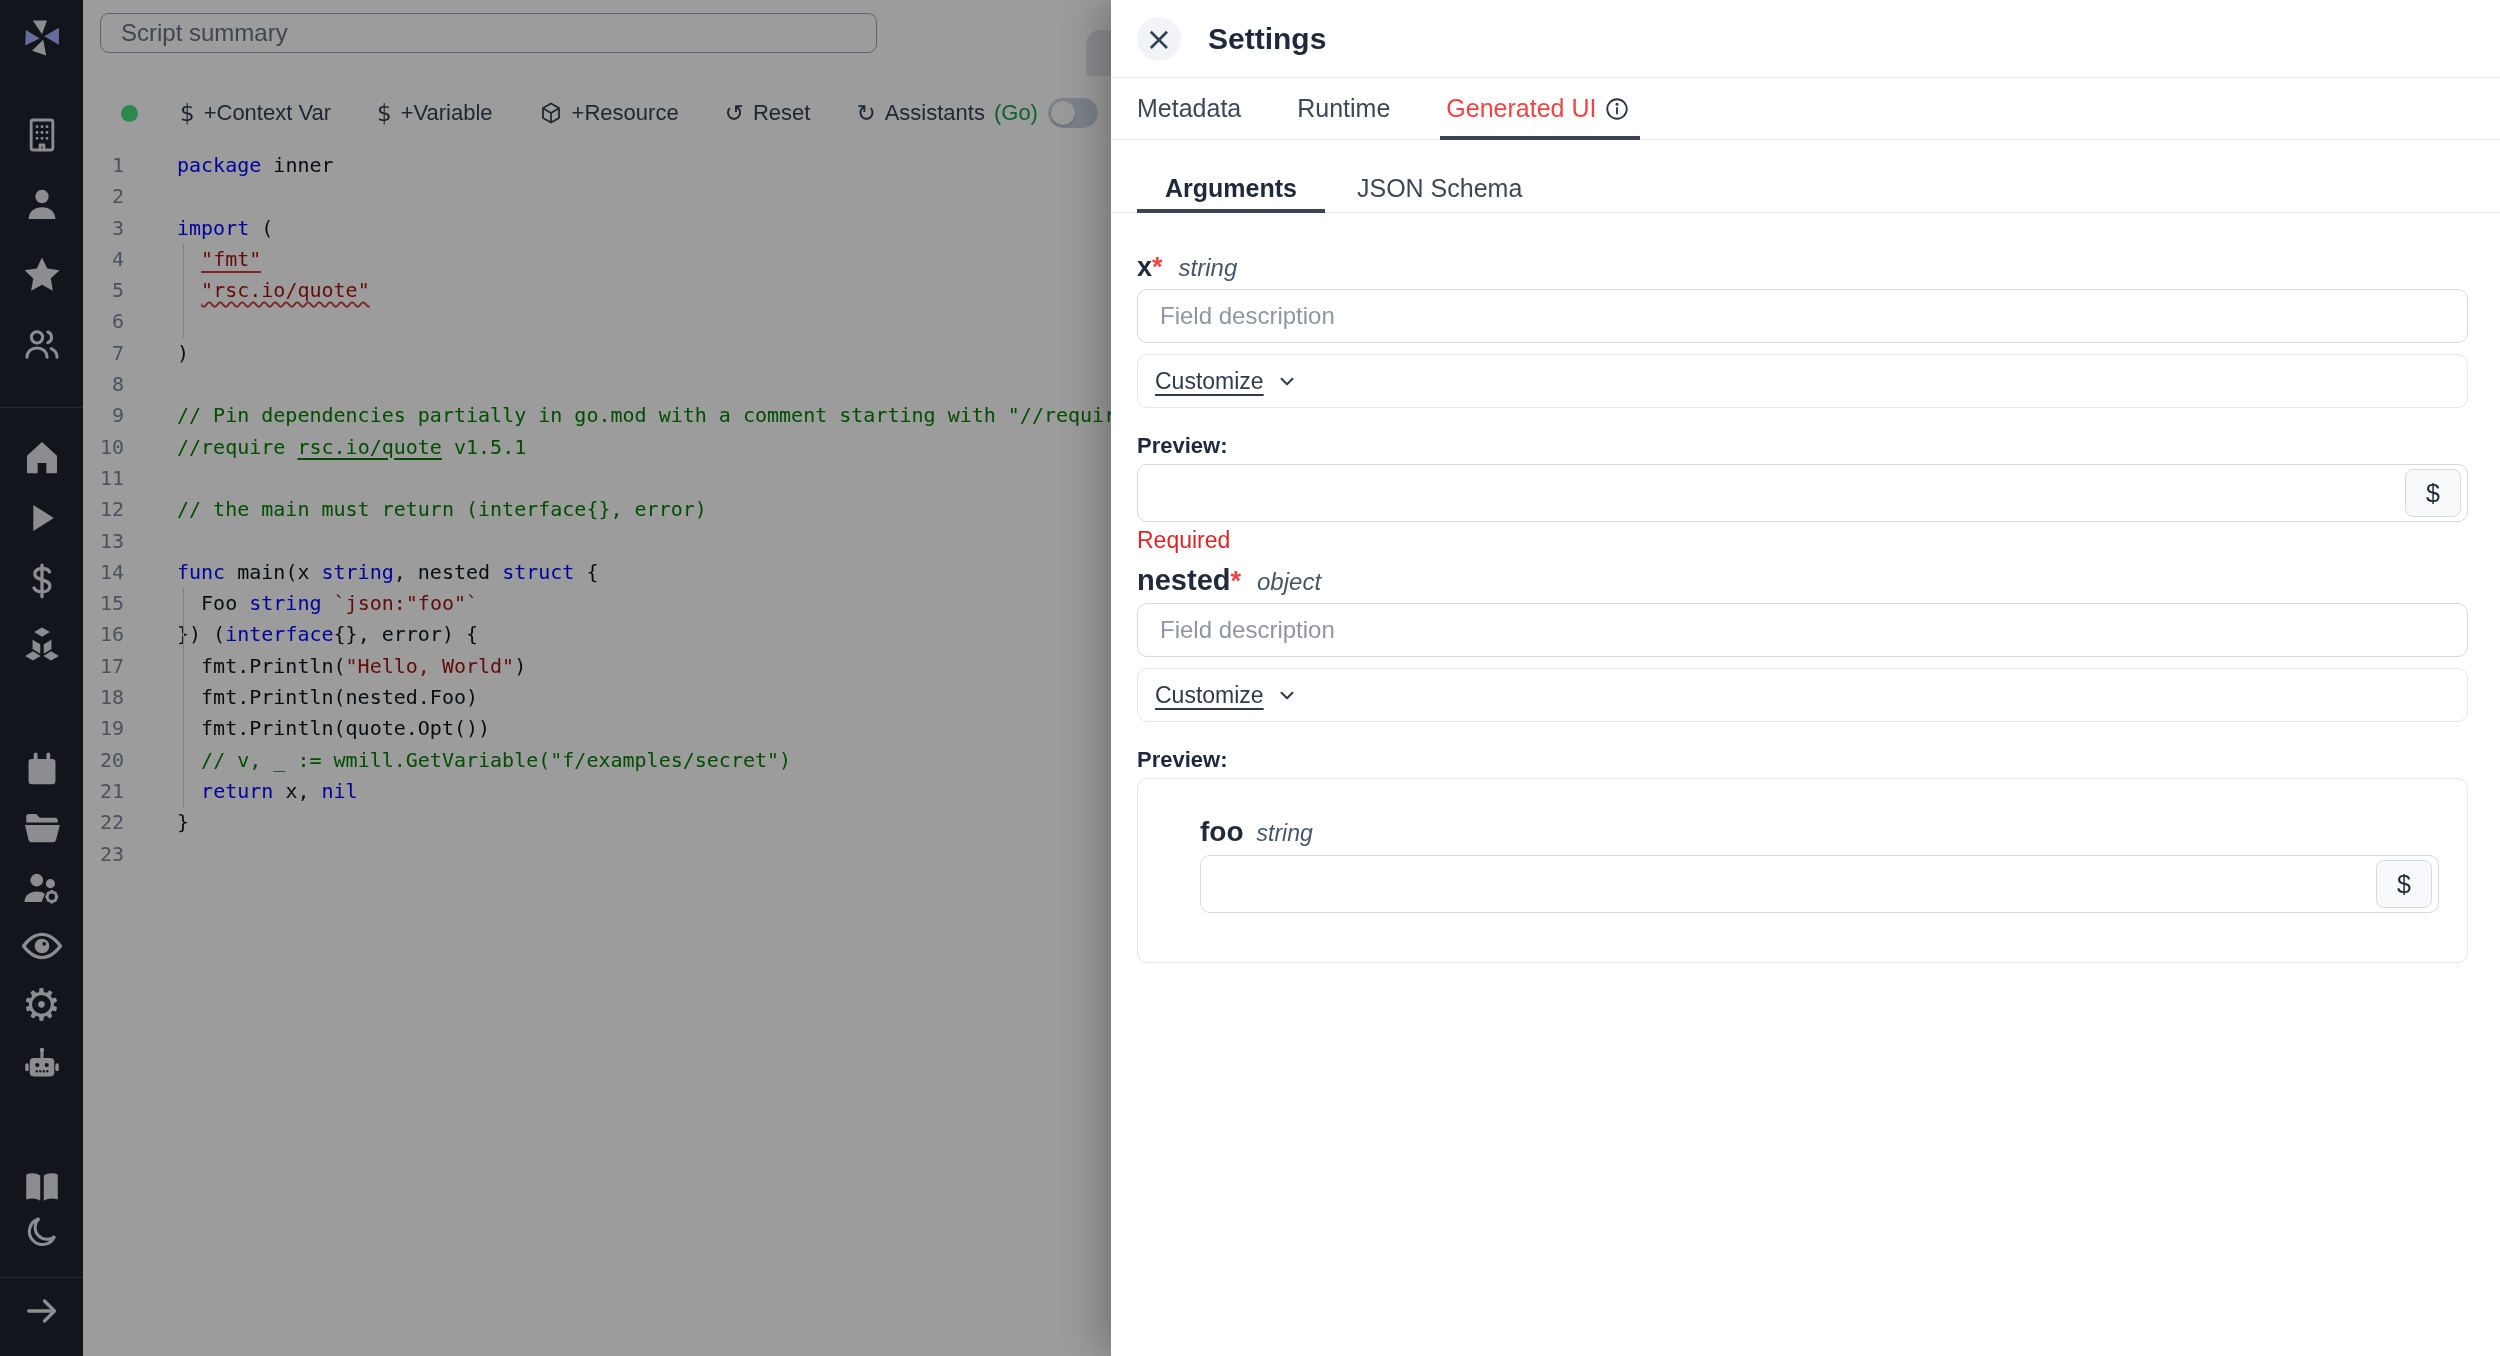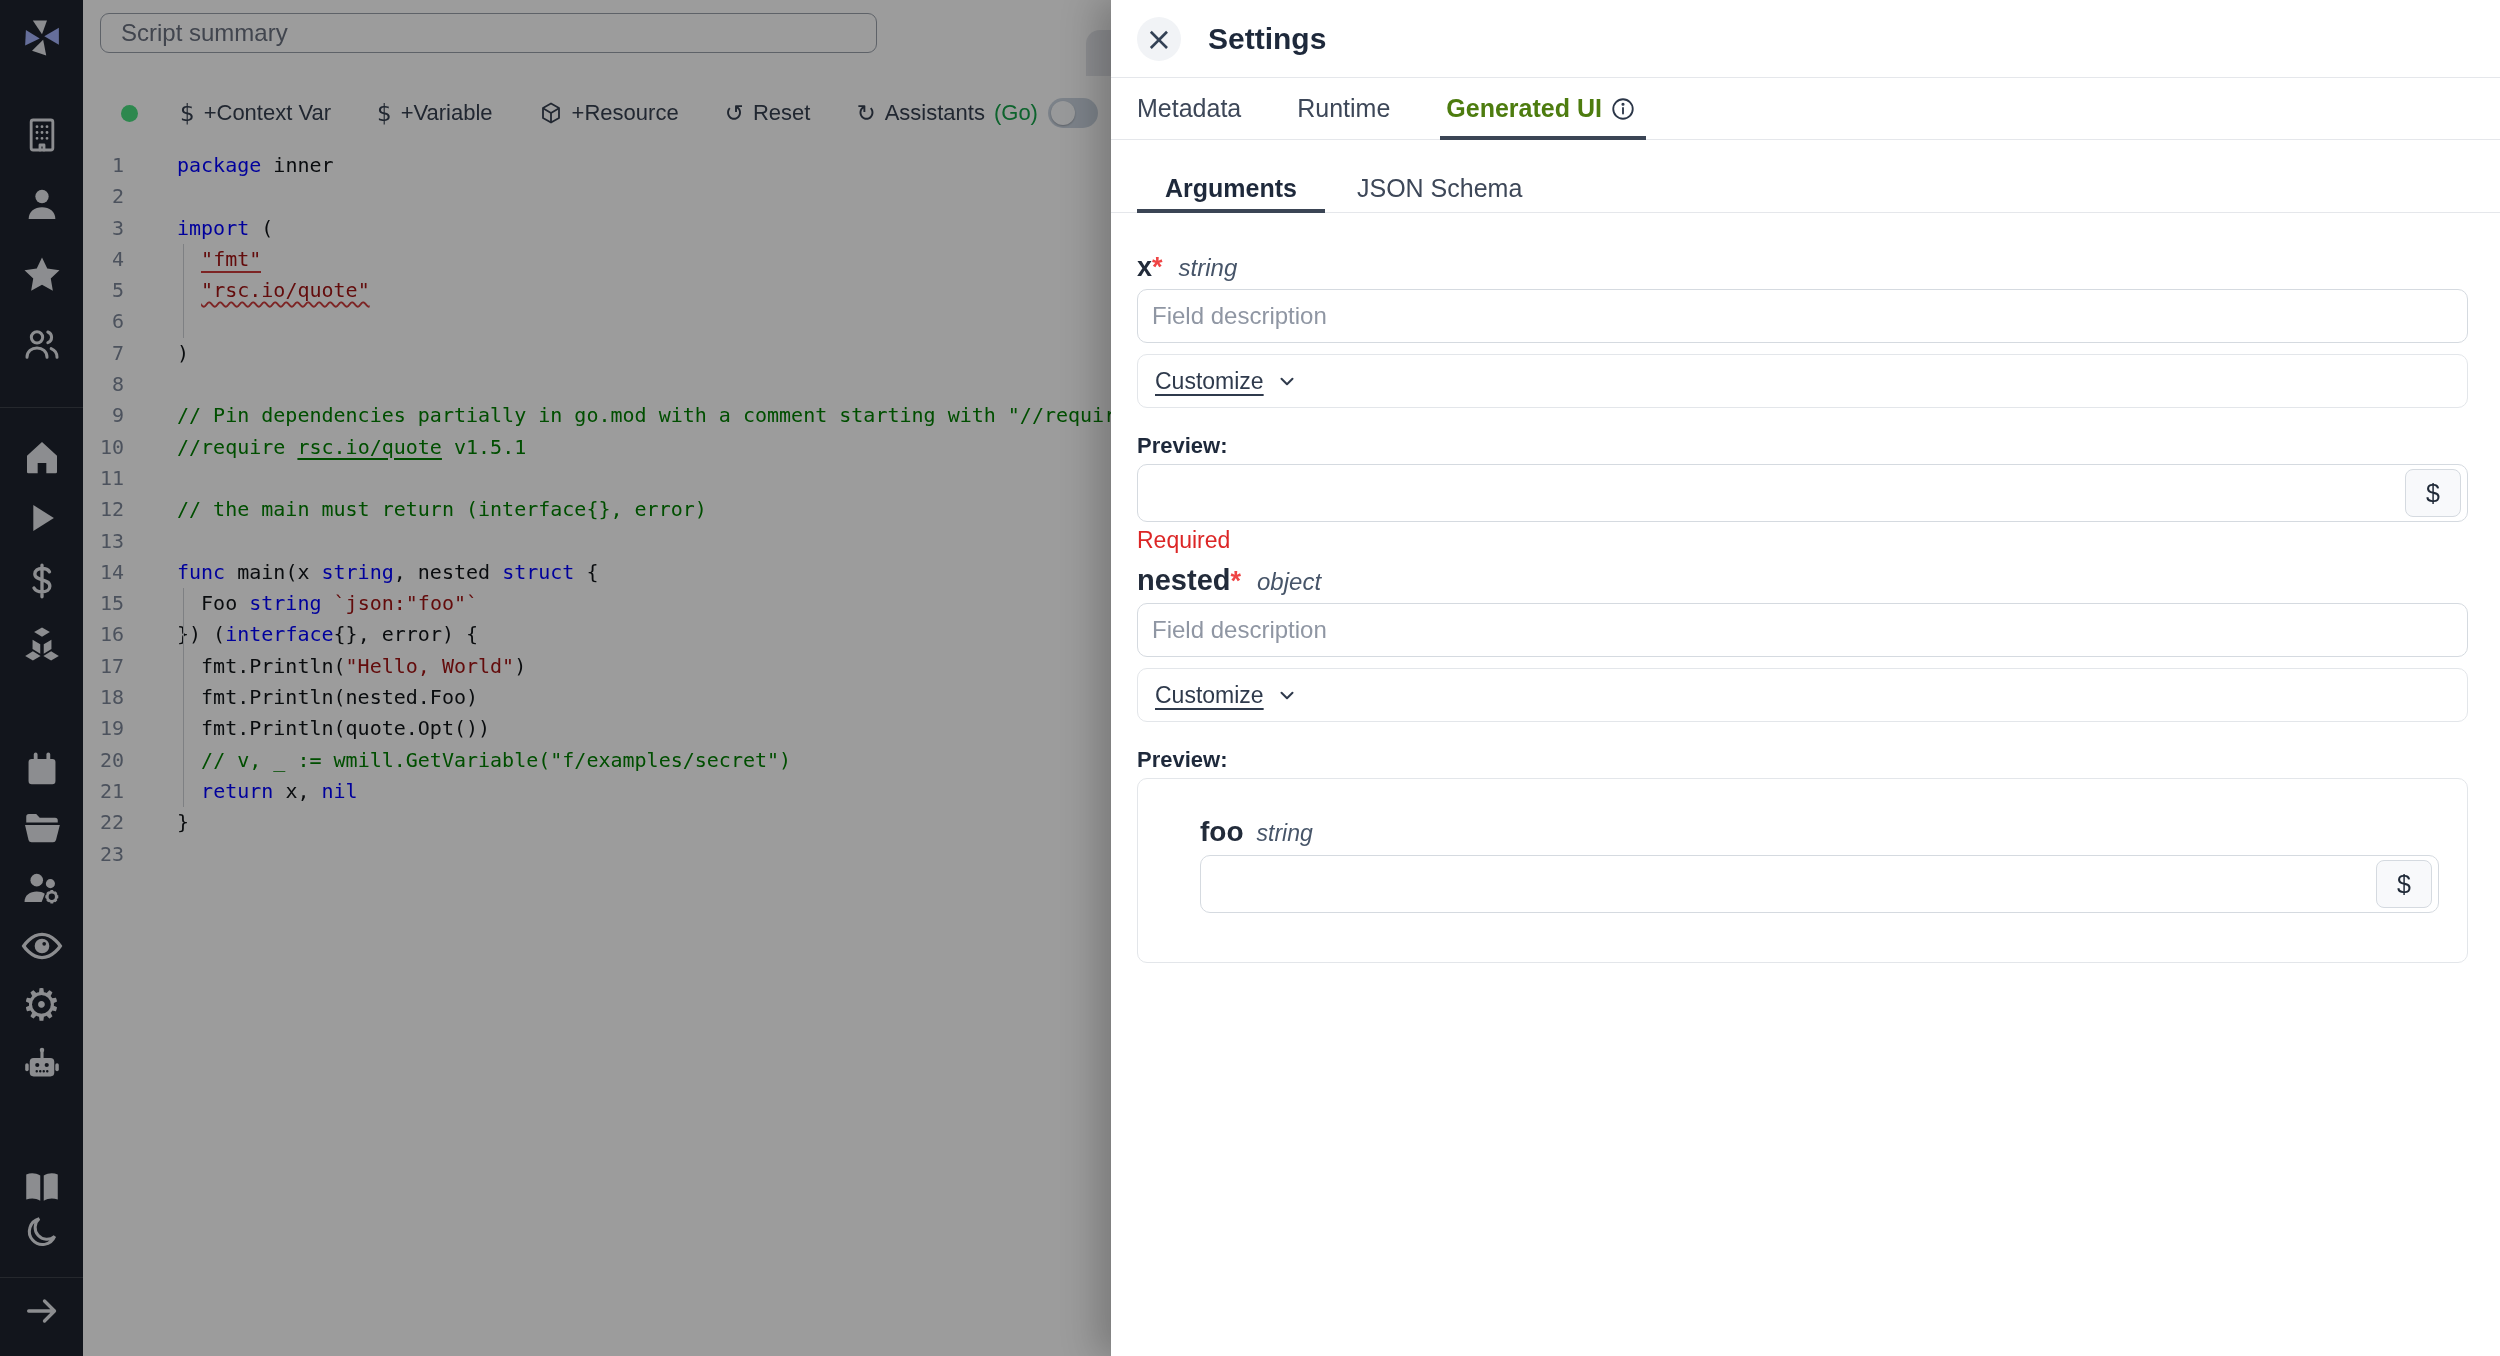--- a/index.html
+++ b/index.html
@@ -59,37 +59,37 @@
   .drawer{position:absolute;left:1111px;top:0;width:1389px;height:1356px;background:#fff;z-index:60;
         box-shadow:-14px 0 34px rgba(0,0,0,.22);color:#1f2937;}
   .d-header{height:78px;display:flex;align-items:center;padding:0 26px;border-bottom:1px solid #e5e7eb;box-sizing:border-box;}
   .close-btn{width:44px;height:44px;border-radius:50%;background:#f1f3f6;border:none;cursor:pointer;
         display:flex;align-items:center;justify-content:center;font-size:32px;color:#334155;line-height:1;
         font-family:"DejaVu Sans",sans-serif;padding:0;}
   .d-title{font-size:30px;font-weight:700;color:#1e293b;margin-left:27px;}
 
   .d-tabs{height:62px;display:flex;align-items:stretch;gap:56px;padding:0 26px;border-bottom:1px solid #e5e7eb;box-sizing:border-box;}
   .d-tab{display:flex;align-items:center;gap:8px;font-size:25px;color:#3d4758;position:relative;cursor:pointer;font-weight:500;}
-  .d-tab.active{color:#4d7c0f;font-weight:700;}
+  .d-tab.active{color:#ef4444;font-weight:400;}
   .d-tab.active::after{content:"";position:absolute;left:-6px;right:-10px;bottom:-1px;height:4px;background:#3b4555;}
   .info-ico{display:flex;color:#2b3648;}
 
   .d-subtabs{margin-top:25px;display:flex;gap:4px;padding:0 26px;height:48px;border-bottom:1px solid #e5e7eb;box-sizing:border-box;}
   .d-subtab{padding:0 28px;display:flex;align-items:center;font-size:25px;color:#3d4758;position:relative;cursor:pointer;font-weight:500;}
   .d-subtab.active{color:#1e293b;font-weight:600;}
   .d-subtab.active::after{content:"";position:absolute;left:0;right:0;bottom:-1px;height:4px;background:#3b4555;}
 
   .d-content{padding:39px 32px 0 26px;}
   .f-label{display:flex;align-items:baseline;}
   .f-name{font-size:27px;font-weight:700;color:#222b3a;}
   .f-name.big{font-size:29px;}
   .f-star{font-size:27px;font-weight:700;color:#ef4444;}
   .f-type{font-style:italic;font-size:24px;color:#475569;margin-left:16px;}
   .f-input{display:block;margin-top:6px;width:100%;height:54px;box-sizing:border-box;border:1px solid #d5dae0;
-        border-radius:10px;padding:0 14px;font-size:24px;color:#3b82f6;font-family:"Liberation Sans",sans-serif;outline:none;}
+        border-radius:10px;padding:0 22px;font-size:24px;color:#3b82f6;font-family:"Liberation Sans",sans-serif;outline:none;}
   .f-input::placeholder{color:#8f96a3;}
   .customize-box{margin-top:11px;height:54px;box-sizing:border-box;border:1px solid #e3e6ea;border-radius:10px;
         display:flex;align-items:center;padding:0 17px;}
   .customize-link{font-size:23px;color:#2f3a4c;text-decoration:underline;text-underline-offset:5px;cursor:pointer;background:none;border:none;
         font-family:"Liberation Sans",sans-serif;padding:0;}
   .chev{margin-left:12px;color:#2f3a4c;display:flex;cursor:pointer;}
   .preview-label{margin-top:25px;font-size:22px;font-weight:700;color:#1e293b;}
   .preview-row{margin-top:5px;position:relative;height:58px;box-sizing:border-box;border:1px solid #d5dae0;border-radius:10px;background:#fff;}
   .dollar-btn{position:absolute;right:6px;top:4px;width:56px;height:48px;background:#f8f9fb;border:1px solid #d5dae0;
         border-radius:8px;font-size:25px;color:#1f2937;display:flex;align-items:center;justify-content:center;cursor:pointer;

